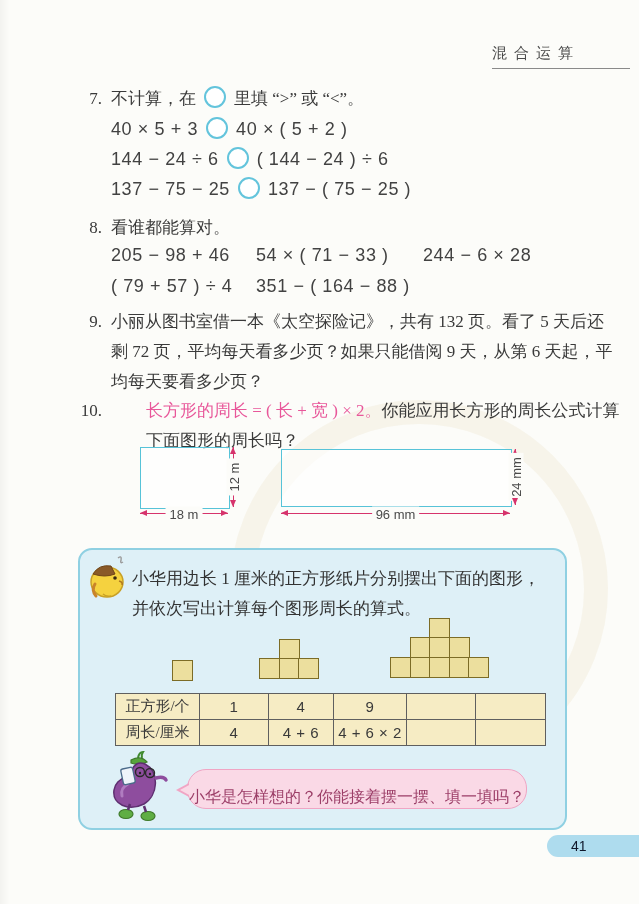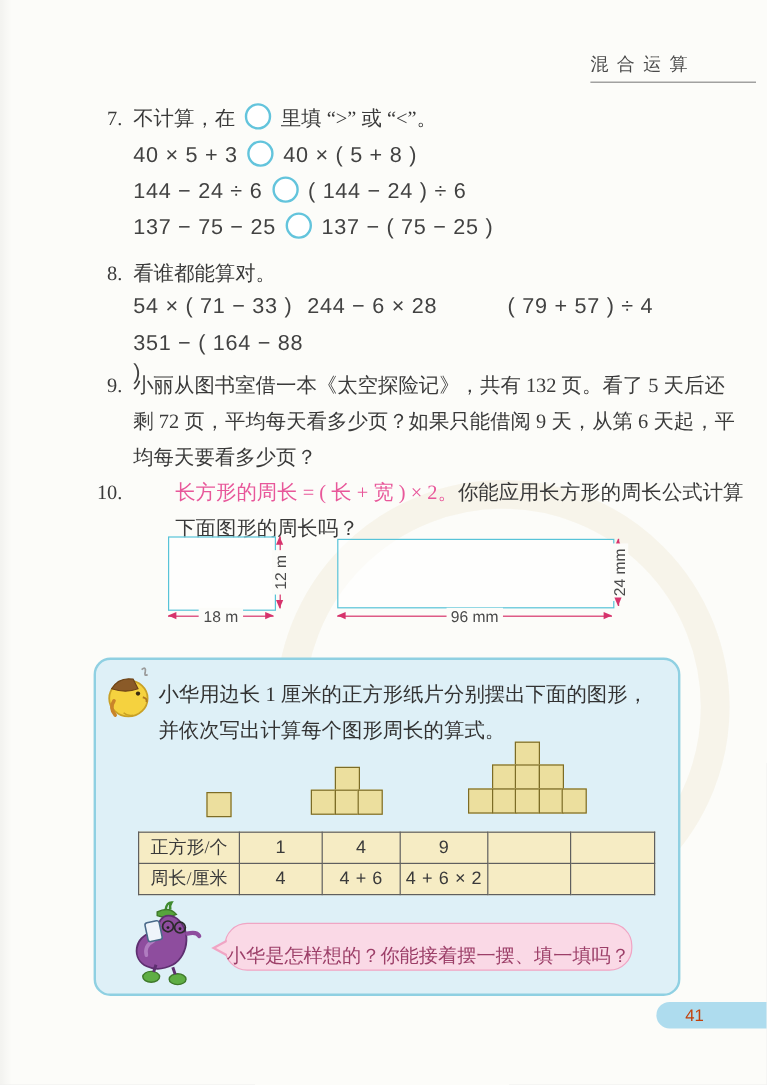--- a/index.html
+++ b/index.html
@@ -96,52 +96,53 @@
   }
   .bubble::after{
     content:"";position:absolute;left:-8px;top:14px;
     border:6px solid transparent;border-left:0;border-right:11px solid #fad9e6;
   }
 
   .page-pill{
     position:absolute;left:547px;top:835px;width:92px;height:22px;
     background:#aedcee;border-radius:12px 0 0 12px;
     display:flex;align-items:center;
-    font-family:"Liberation Sans","DejaVu Sans",sans-serif;font-size:14px;color:#c2410c;
+    font-family:"Liberation Sans","DejaVu Sans",sans-serif;font-size:14px;color:#0f172a;
   }
   .page-pill span{margin-left:24px;}
 </style>
 </head>
 <body>
 
 <div class="page">
 
   <div class="header">混合运算</div>
 
   <div class="abs prob" style="left:74px;top:84px;width:540px;">
     <span class="pnum">7.</span>
     <span class="ptext">
       <span>不计算，在</span><span class="circle"></span><span>里填 “&gt;” 或 “&lt;”。</span>
     </span>
   </div>
   <div class="abs expr" style="left:111px;top:117px;">
-    <span>40 × 5 + 3</span><span class="circle"></span><span>40 × ( 5 + 8 )</span>
+    <span>40 × 5 + 3</span><span class="circle"></span><span>40 × ( 5 + 2 )</span>
   </div>
   <div class="abs expr" style="left:111px;top:147px;">
     <span>144 − 24 ÷ 6</span><span class="circle"></span><span>( 144 − 24 ) ÷ 6</span>
   </div>
   <div class="abs expr" style="left:111px;top:177px;">
     <span>137 − 75 − 25</span><span class="circle"></span><span>137 − ( 75 − 25 )</span>
   </div>
 
   <div class="abs prob" style="left:74px;top:213px;width:540px;">
     <span class="pnum">8.</span>
     <span class="ptext">看谁都能算对。</span>
   </div>
   <div class="p8grid">
+    <span class="expr">205 − 98 + 46</span>
     <span class="expr">54 × ( 71 − 33 )</span>
     <span class="expr">244 − 6 × 28</span>
     <span class="expr">( 79 + 57 ) ÷ 4</span>
     <span class="expr">351 − ( 164 − 88 )</span>
   </div>
 
   <div class="abs prob" style="left:74px;top:307px;width:546px;">
     <span class="pnum">9.</span>
     <span class="ptext">小丽从图书室借一本《太空探险记》，共有 132 页。看了 5 天后还剩 72 页，平均每天看多少页？如果只能借阅 9 天，从第 6 天起，平均每天要看多少页？</span>
   </div>

